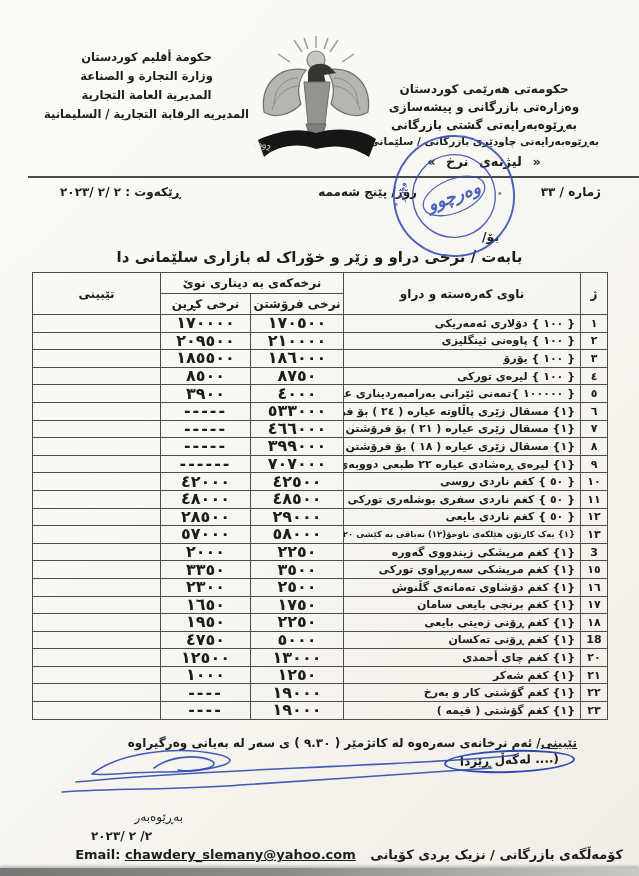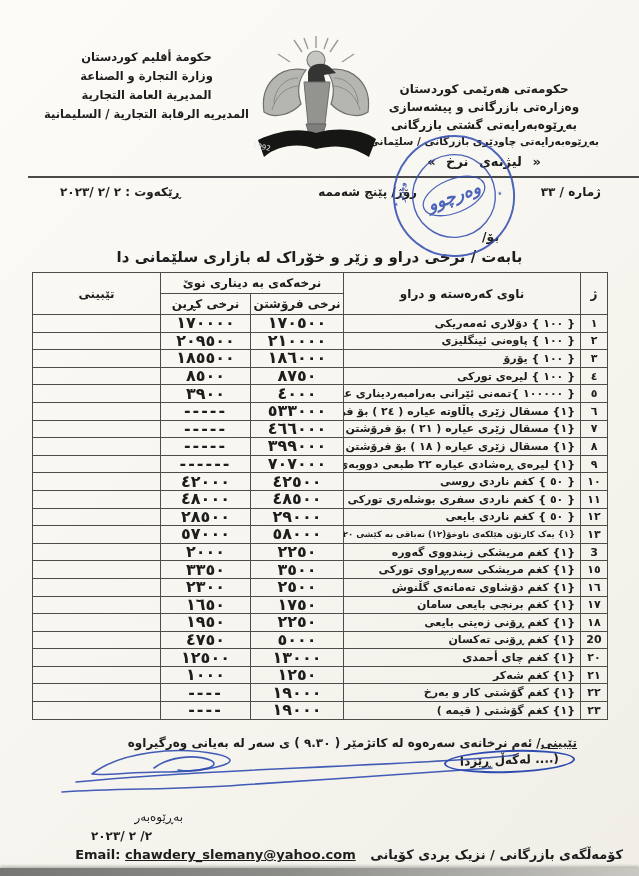--- a/index.html
+++ b/index.html
@@ -296,21 +296,21 @@
 
     <tr>
       <td class="cell-num">١٨</td>
       <td class="cell-name">{١} کغم ڕۆنی زەیتی بایعی</td>
       <td class="cell-sell">٢٢٥٠</td>
       <td class="cell-buy">١٩٥٠</td>
       <td class="cell-note"></td>
     </tr>
 
     <tr>
-      <td class="cell-num">20</td>
+      <td class="cell-num">18</td>
       <td class="cell-name">{١} کغم ڕۆنی تەکسان</td>
       <td class="cell-sell">٥٠٠٠</td>
       <td class="cell-buy">٤٧٥٠</td>
       <td class="cell-note"></td>
     </tr>
 
     <tr>
       <td class="cell-num">٢٠</td>
       <td class="cell-name">{١} کغم چای أحمدی</td>
       <td class="cell-sell">١٣٠٠٠</td>

